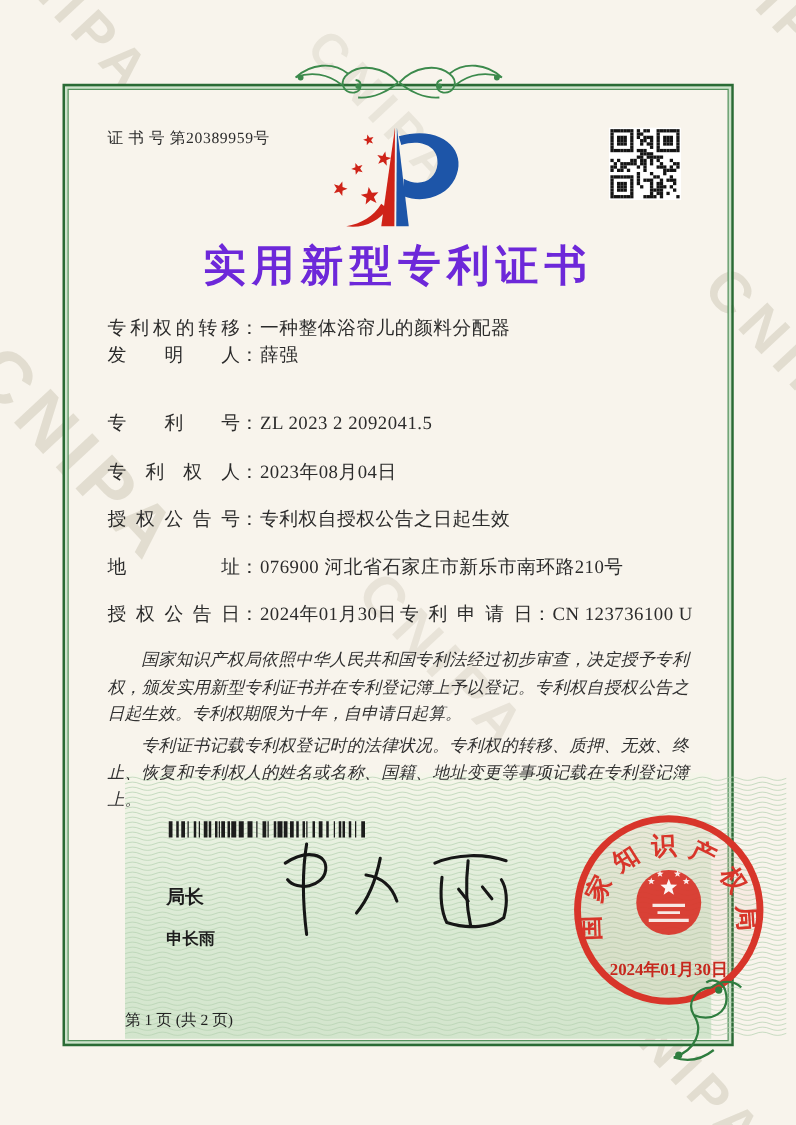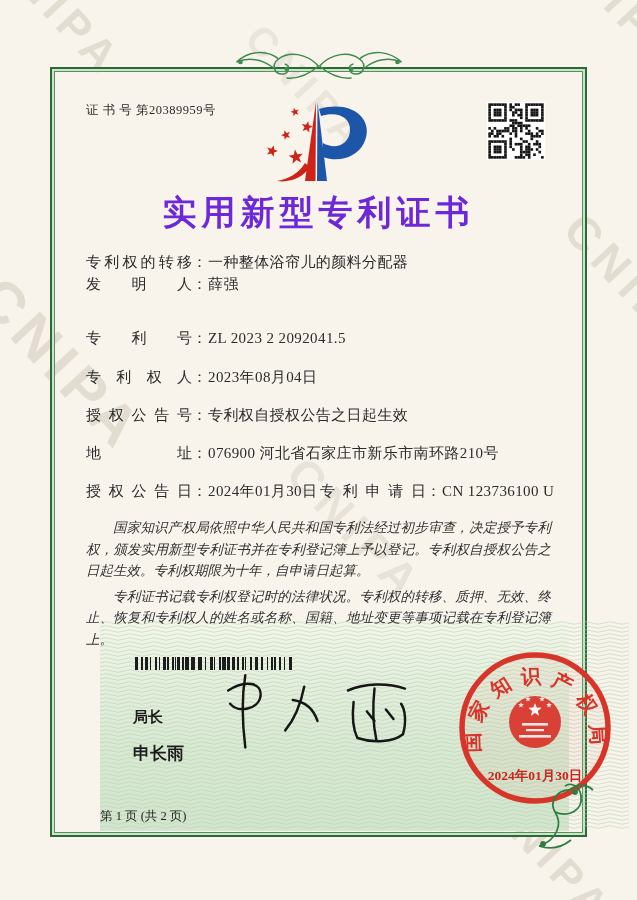--- a/index.html
+++ b/index.html
@@ -25,21 +25,21 @@
          text-align:justify;font-style:italic;color:#303030;z-index:3;}
   .paras p{margin:0 0 4px;text-indent:2em;}
   .green{position:absolute;left:4px;right:16px;bottom:4px;height:213px;
          background:linear-gradient(180deg,#f6f6ea 0%,#e9f1e1 22%,#d9e9d3 60%,#d3e5cd 100%);z-index:2;margin-left:44px;}
   #waves{position:absolute;left:0;top:0;}
   .barcode{position:absolute;left:35px;top:39px;width:158px;height:13px;display:flex;}
   .barcode div{height:100%;flex:0 0 auto;}
   .dir-title{position:absolute;left:33px;top:90px;font-family:"Liberation Sans","DejaVu Sans",sans-serif;
              font-weight:700;font-size:15px;color:#1d1d1d;}
   .dir-name{position:absolute;left:33px;top:124px;font-family:"Liberation Sans","DejaVu Sans",sans-serif;
-            font-weight:700;font-size:17px;color:#1d1d1d;}
+            font-weight:700;font-size:13px;color:#1d1d1d;}
   .sig{position:absolute;left:100px;top:44px;}
   .sealwrap{position:absolute;left:355px;top:30px;}
   .pagenum{position:absolute;left:0;right:0;bottom:6px;text-align:left;font-size:12.5px;color:#222;}
   .note{position:absolute;left:0;right:0;top:853px;text-align:center;font-size:15px;font-style:italic;
         letter-spacing:2px;color:#2b2b2b;z-index:3;}
   .flourish{position:absolute;left:50%;transform:translateX(-50%);top:49px;z-index:4;}
   .corner{position:absolute;left:531px;top:776px;z-index:4;}
 </style>
 </head>
 <body>

